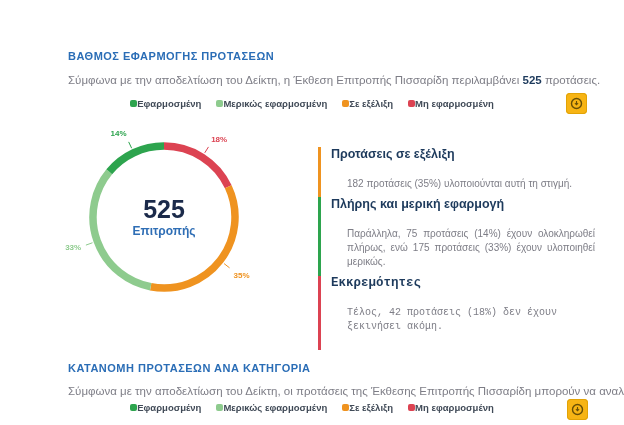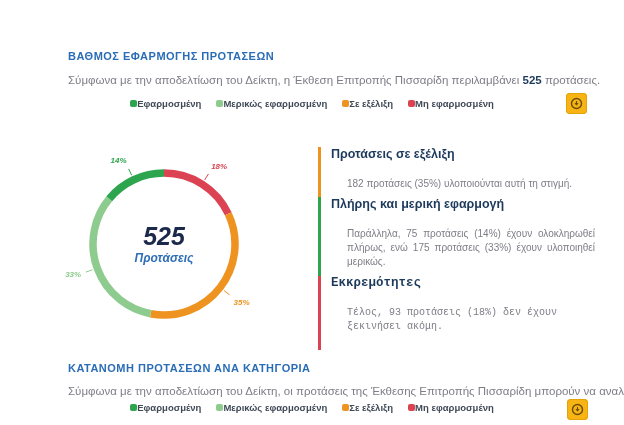--- a/index.html
+++ b/index.html
@@ -21,21 +21,21 @@
     gap:15px;align-items:center;
   }
   .legend-item{display:flex;align-items:center;font-size:9.5px;
     font-weight:bold;color:#404a57;cursor:pointer;}
   .legend-dot{width:7px;height:7px;border-radius:2px;flex:0 0 auto;}
   .export-btn{
     position:absolute;width:21px;height:21px;background:#f7b414;border-radius:4px;
     display:flex;align-items:center;justify-content:center;cursor:pointer;
     box-shadow:inset 0 0 0 1px #e2a306;
   }
-  #donut-wrap{position:absolute;left:64px;top:144px;width:200px;height:200px;font-style:italic;}
+  #donut-wrap{position:absolute;left:64px;top:117px;width:200px;height:200px;}
   #donut-svg{position:absolute;left:0;top:0;}
   #donut-center{
     position:absolute;left:0;top:0;width:200px;height:200px;display:flex;
     flex-direction:column;align-items:center;justify-content:center;pointer-events:none;
   }
   #donut-center .value{font-size:25px;font-weight:bold;color:#1b2a4a;line-height:1.05;}
   #donut-center .label{font-size:12px;font-weight:bold;color:#2f6eb5;margin-top:2px;}
   .hl{position:absolute;left:318px;width:280px;border-left:3px solid #ccc;padding-left:10px;}
   .hl-title{font-size:12.5px;font-weight:bold;color:#1d3a5c;margin:0 0 3px 0;}
   .hl-body{font-size:10px;color:#7d7d86;line-height:1.42;margin:16px;}
@@ -90,37 +90,37 @@
       <text x="169.53364108906075" y="160.93582072146194" text-anchor="start" fill="#ef9320" font-size="8" font-weight="bold" font-family="&quot;Liberation Sans&quot;,&quot;DejaVu Sans&quot;,sans-serif">35%</text>
       <path d="M 86.70 169.74 A 71 71 0 0 1 45.29 54.74" fill="none" stroke="#8ecb8e" stroke-width="7.5"></path>
       <line x1="28.49306155947886" y1="125.74408193864214" x2="21.906896176799293" y2="128.11524738035916" stroke="#8ecb8e" stroke-width="1"></line>
       <text x="17.202492332028157" y="132.80893698158565" text-anchor="end" fill="#8ecb8e" font-size="8" font-weight="bold" font-family="&quot;Liberation Sans&quot;,&quot;DejaVu Sans&quot;,sans-serif">33%</text>
       <path d="M 45.29 54.74 A 71 71 0 0 1 100.00 29.00" fill="none" stroke="#2da44e" stroke-width="7.5"></path>
       <line x1="67.64077384105445" y1="31.233144012582528" x2="64.66031880009895" y2="24.8993546453204" stroke="#2da44e" stroke-width="1"></line>
       <text x="62.53142234227358" y="19.375219382990295" text-anchor="end" fill="#2da44e" font-size="8" font-weight="bold" font-family="&quot;Liberation Sans&quot;,&quot;DejaVu Sans&quot;,sans-serif">14%</text>
     </svg>
   <div id="donut-center">
     <div class="value">525</div>
-    <div class="label">Προτάσεις</div>
+    <div class="label">Επιτροπής</div>
   </div>
 </div>
 
 <div class="hl" style="top: 147px; border-left-color: rgb(239, 147, 32);">
   <p class="hl-title">Προτάσεις σε εξέλιξη</p>
   <p class="hl-body">182 προτάσεις (35%) υλοποιούνται αυτή τη στιγμή.</p>
 </div>
 
 <div class="hl justify" style="top: 197px; border-left-color: rgb(45, 164, 78);">
   <p class="hl-title">Πλήρης και μερική εφαρμογή</p>
   <p class="hl-body">Παράλληλα, 75 προτάσεις (14%) έχουν ολοκληρωθεί πλήρως, ενώ 175 προτάσεις (33%) έχουν υλοποιηθεί μερικώς.</p>
 </div>
 
 <div class="hl" style="top: 276px; border-left-color: rgb(220, 67, 82); font-family: Liberation Mono, monospace;">
   <p class="hl-title">Εκκρεμότητες</p>
-  <p class="hl-body">Τέλος, 93 προτάσεις (18%) δεν έχουν ξεκινήσει ακόμη.</p>
+  <p class="hl-body">Τέλος, 42 προτάσεις (18%) δεν έχουν ξεκινήσει ακόμη.</p>
 </div>
 
 <div class="sec-title" style="top:362px;">ΚΑΤΑΝΟΜΗ ΠΡΟΤΑΣΕΩΝ ΑΝΑ ΚΑΤΗΓΟΡΙΑ</div>
 
 <div class="sec-subtitle" style="top:385px;">
   <span>Σύμφωνα με την αποδελτίωση του Δείκτη, οι προτάσεις της Έκθεσης Επιτροπής Πισσαρίδη μπορούν να αναλυθούν σε</span>
   
   
 </div>
 

